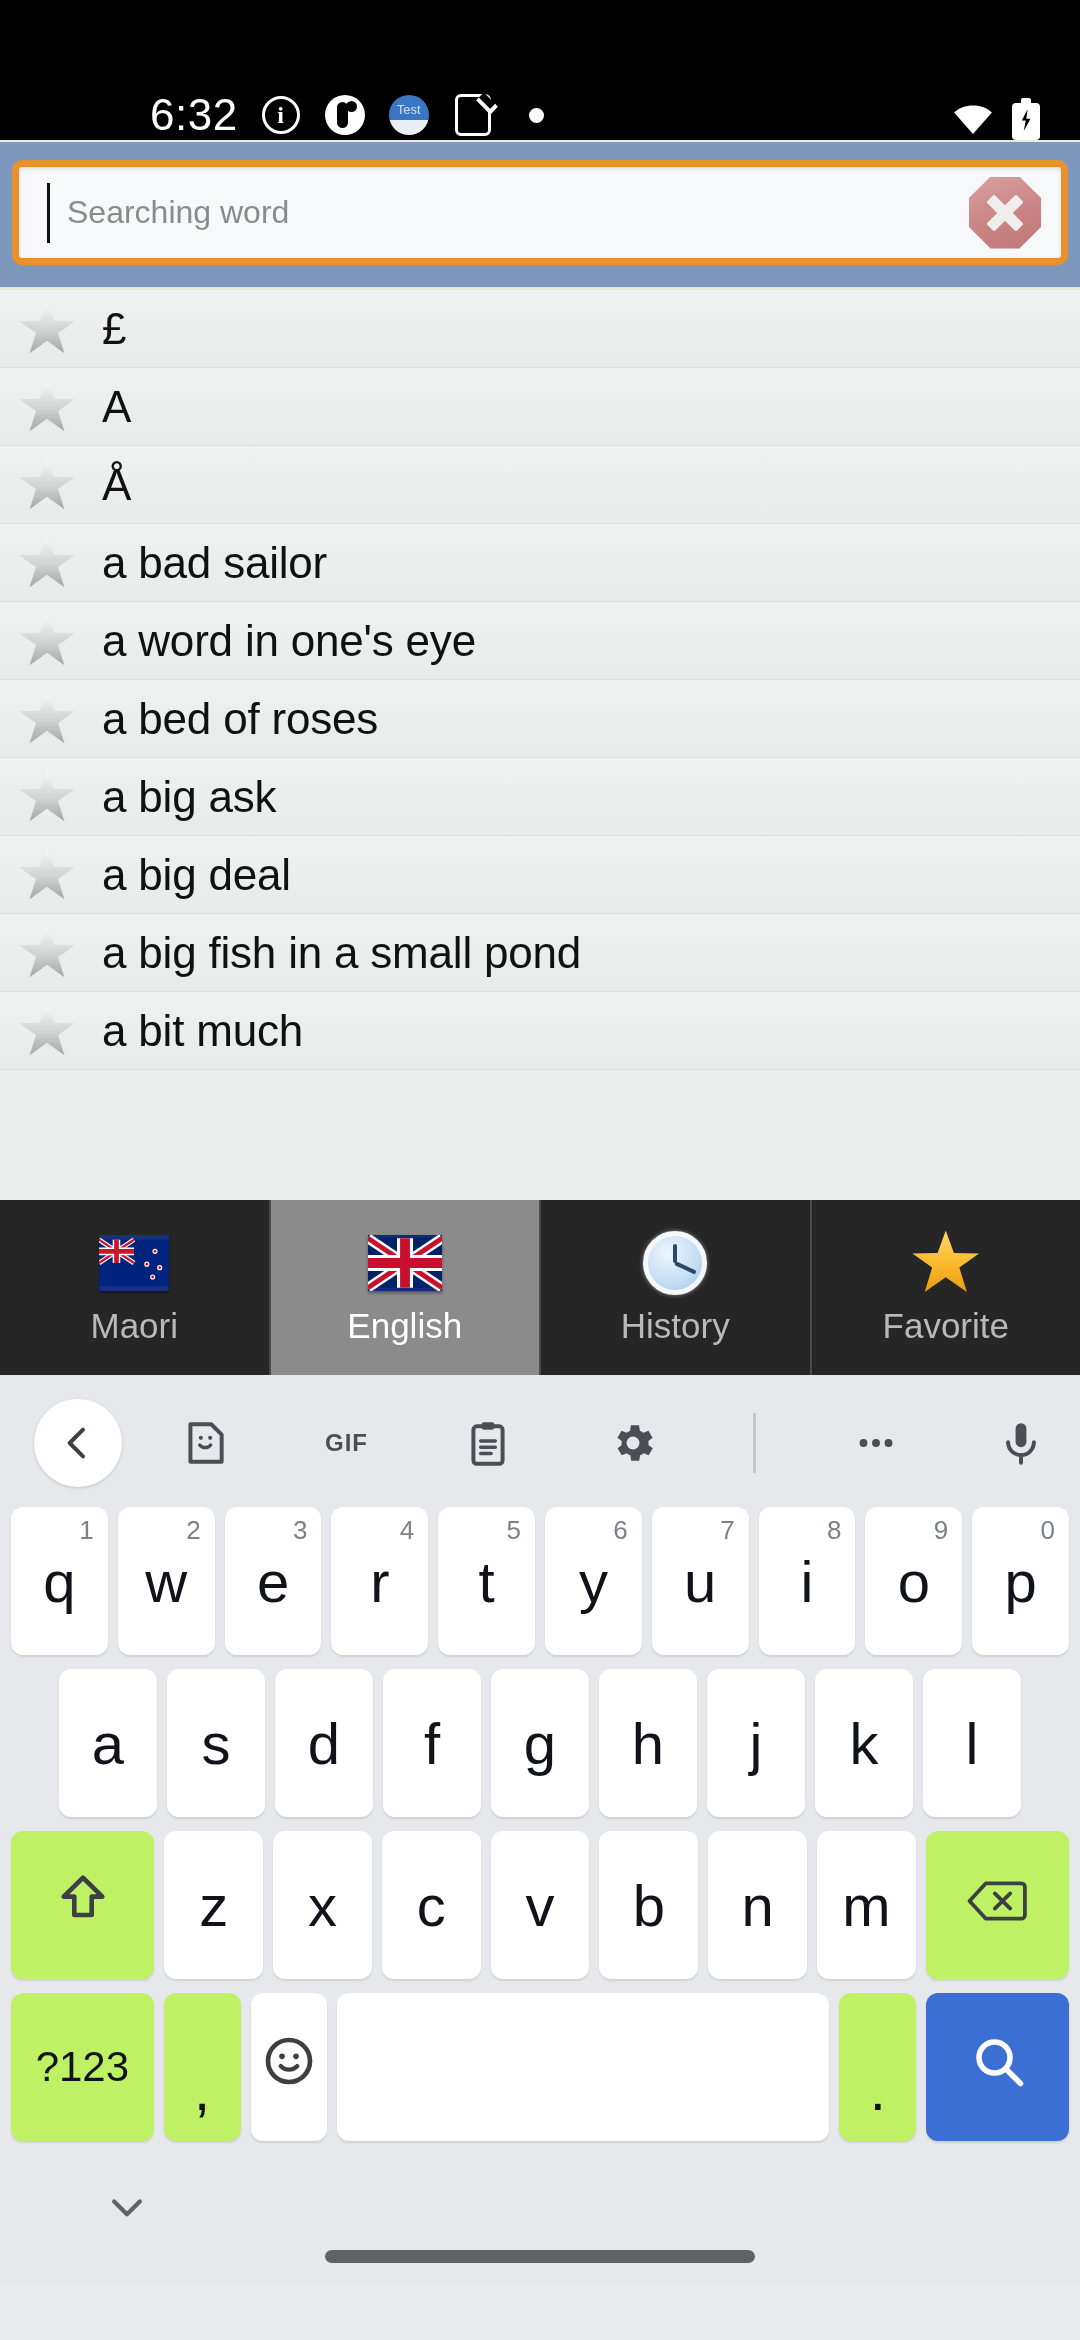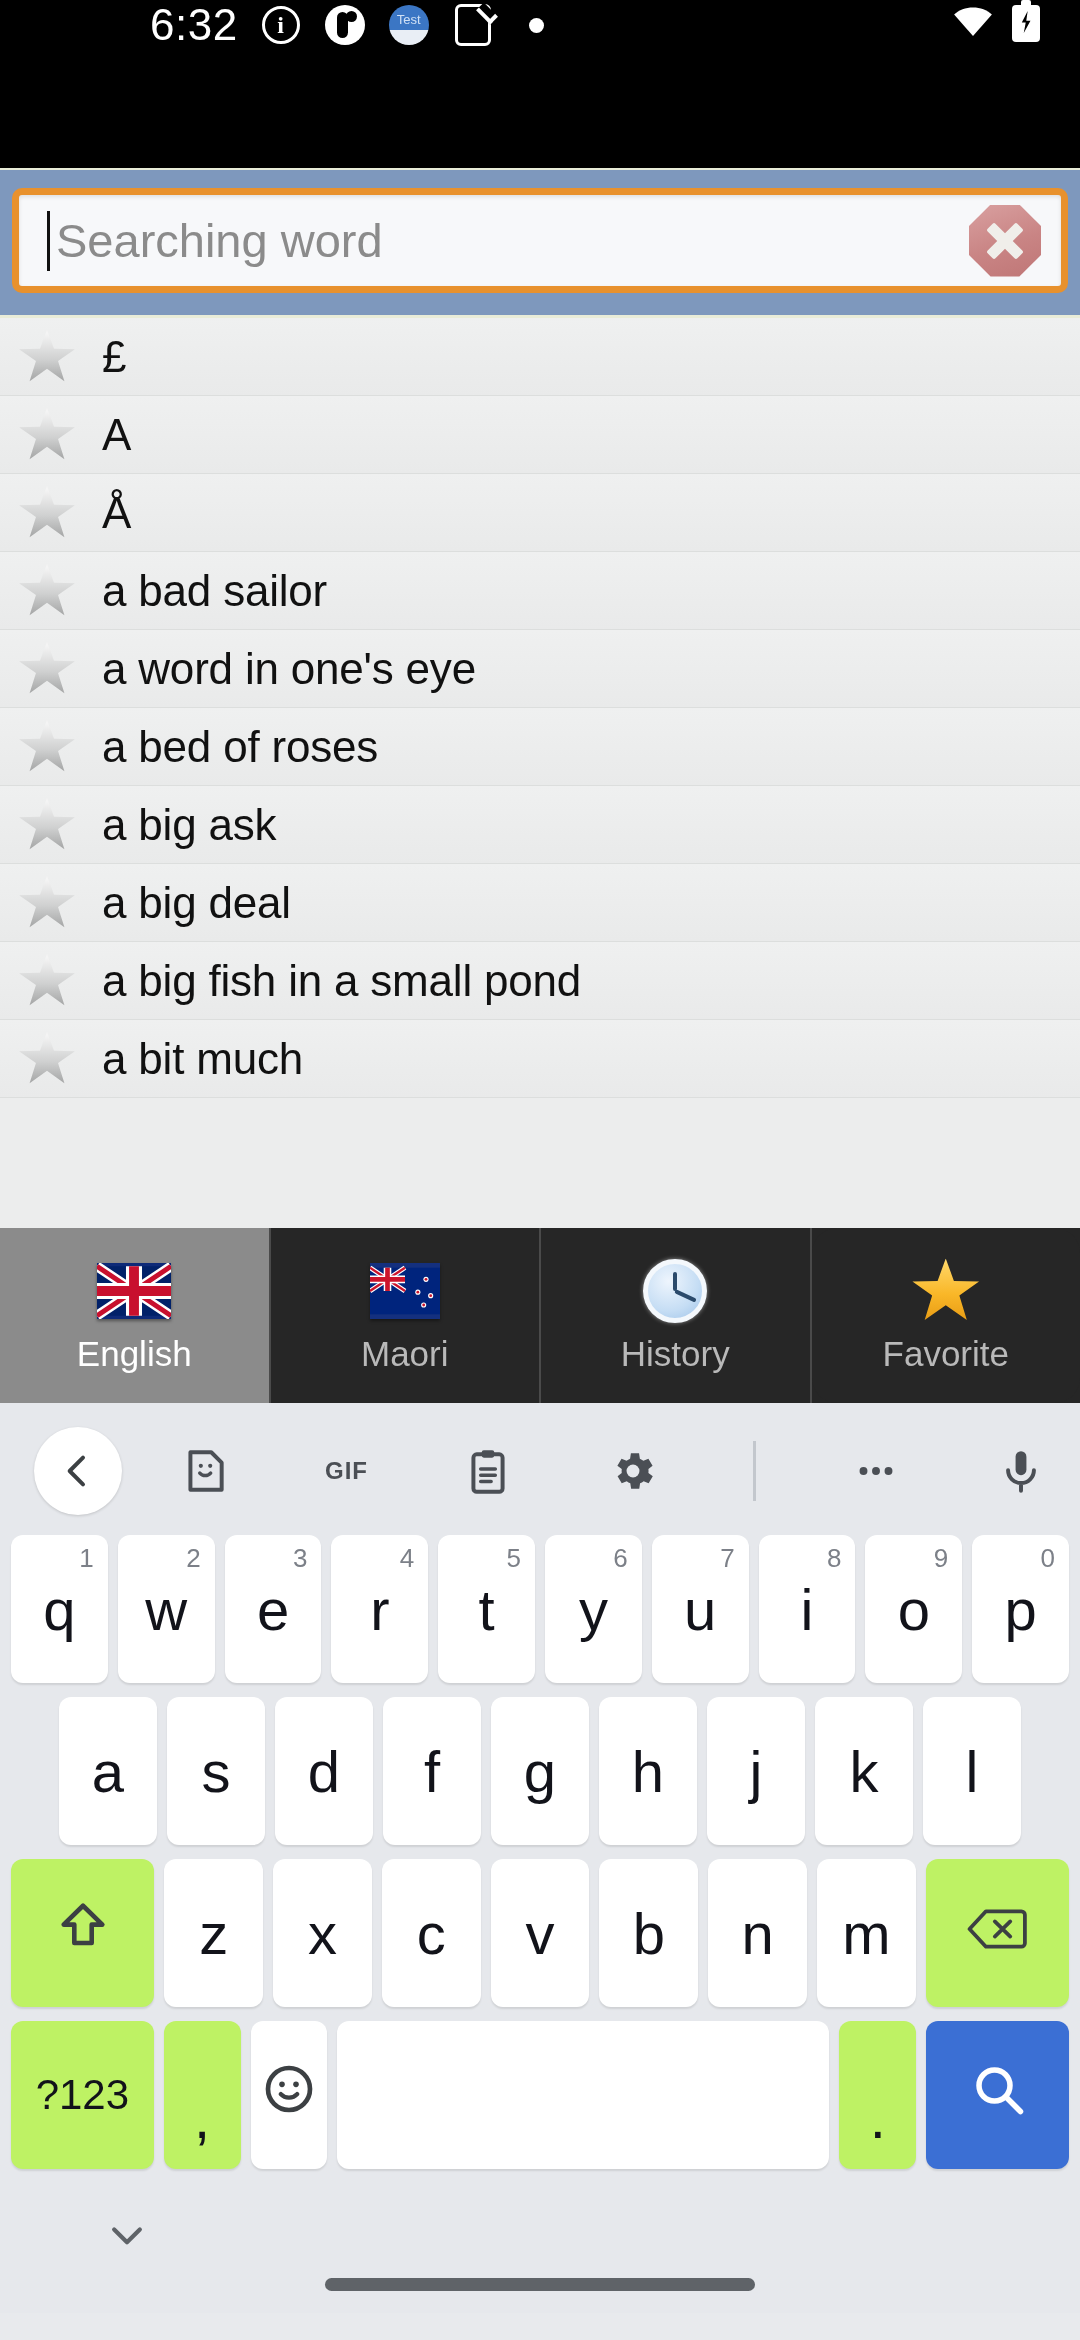--- a/index.html
+++ b/index.html
@@ -6,22 +6,22 @@
   html,body { width:1080px; height:2340px; }
   body {
     font-family:"Liberation Sans", sans-serif;
     background:#e8eaed;
     overflow:hidden;
   }
   #screen { position:relative; width:1080px; height:2340px; background:#e8eaed; }
 
   
   .statusbar {
-    height:168px; background:#000; position:relative;
-    display:flex; align-items:flex-start;
+    height:140px; background:#000; position:relative;
+    display:flex; align-items:flex-end;
   }
   .sb-left { display:flex; align-items:center; gap:22px; margin-left:150px; }
   .sb-clock { color:#fff; font-size:44px; font-weight:400; letter-spacing:0.5px; }
   .sb-icon { width:42px; height:42px; display:inline-flex; align-items:center; justify-content:center; }
   .sb-right { position:absolute; right:40px; display:flex; align-items:center; gap:18px; }
 
   .ic-info {
     width:38px;height:38px;border:3px solid #fff;border-radius:50%;
     color:#fff;font-size:24px;font-weight:bold;display:flex;
     align-items:center;justify-content:center;font-family:"Liberation Serif",serif;
@@ -76,21 +76,21 @@
   .search-box {
     position:relative; background:#f7f8fa;
     border:7px solid #e8912d; border-radius:10px;
     height:105px; display:flex; align-items:center;
     box-shadow:inset 0 2px 4px rgba(0,0,0,.10);
   }
   .caret {
     width:3px; height:60px; background:#111; margin-left:28px; flex:0 0 auto;
   }
   .search-placeholder {
-    color:#8b8b8b; font-size:47px; margin-left:6px; flex:1;
+    color:#8b8b8b; font-size:32px; margin-left:17px; flex:1;
     white-space:nowrap; overflow:hidden;
   }
   .clear-btn {
     width:72px;height:72px;margin-right:20px;flex:0 0 auto;position:relative;
   }
   .clear-btn .oct {
     position:absolute;inset:0;
     background:linear-gradient(160deg,#d9a0a0,#c98484 55%,#bf7676);
     clip-path:polygon(30% 0,70% 0,100% 30%,100% 70%,70% 100%,30% 100%,0 70%,0 30%);
     border-radius:4px;
@@ -288,35 +288,20 @@
       <span class="star"></span>
       <span class="word-text">a big fish in a small pond</span>
     </div>
     <div class="word-row">
       <span class="star"></span>
       <span class="word-text">a bit much</span>
     </div>
   </div>
 
   <div class="tabbar">
-
-    <div class="tab active">
-      <span class="tab-ico">
-        <span class="flag-uk">
-          <svg width="74" height="56" viewBox="0 0 60 40">
-            <rect width="60" height="40" fill="#012169"></rect>
-            <path d="M0 0 60 40M60 0 0 40" stroke="#fff" stroke-width="8"></path>
-            <path d="M0 0 60 40M60 0 0 40" stroke="#C8102E" stroke-width="4"></path>
-            <path d="M30 0v40M0 20h60" stroke="#fff" stroke-width="13"></path>
-            <path d="M30 0v40M0 20h60" stroke="#C8102E" stroke-width="8"></path>
-          </svg>
-        </span>
-      </span>
-      <span class="tab-label">English</span>
-    </div>
 
     <div class="tab">
       <span class="tab-ico">
         <span class="flag-nz">
           <svg width="70" height="56" viewBox="0 0 60 40">
             <rect width="60" height="40" fill="#00247D"></rect>
             <g transform="scale(0.5)">
               <path d="M0 0 60 40M60 0 0 40" stroke="#fff" stroke-width="8"></path>
               <path d="M0 0 60 40M60 0 0 40" stroke="#CC142B" stroke-width="4"></path>
               <path d="M30 0v40M0 20h60" stroke="#fff" stroke-width="13"></path>
@@ -329,20 +314,35 @@
             <circle cx="52" cy="24" r="2.2" fill="#fff"></circle>
             <circle cx="52" cy="24" r="1.2" fill="#CC142B"></circle>
             <circle cx="46" cy="32" r="2.2" fill="#fff"></circle>
             <circle cx="46" cy="32" r="1.2" fill="#CC142B"></circle>
           </svg>
         </span>
       </span>
       <span class="tab-label">Maori</span>
     </div>
 
+    <div class="tab active">
+      <span class="tab-ico">
+        <span class="flag-uk">
+          <svg width="74" height="56" viewBox="0 0 60 40">
+            <rect width="60" height="40" fill="#012169"></rect>
+            <path d="M0 0 60 40M60 0 0 40" stroke="#fff" stroke-width="8"></path>
+            <path d="M0 0 60 40M60 0 0 40" stroke="#C8102E" stroke-width="4"></path>
+            <path d="M30 0v40M0 20h60" stroke="#fff" stroke-width="13"></path>
+            <path d="M30 0v40M0 20h60" stroke="#C8102E" stroke-width="8"></path>
+          </svg>
+        </span>
+      </span>
+      <span class="tab-label">English</span>
+    </div>
+
     <div class="tab">
       <span class="tab-ico">
         <span class="clock-ic">
             <span class="h"></span>
             <span class="m"></span>
           </span>
       </span>
       <span class="tab-label">History</span>
     </div>
 

